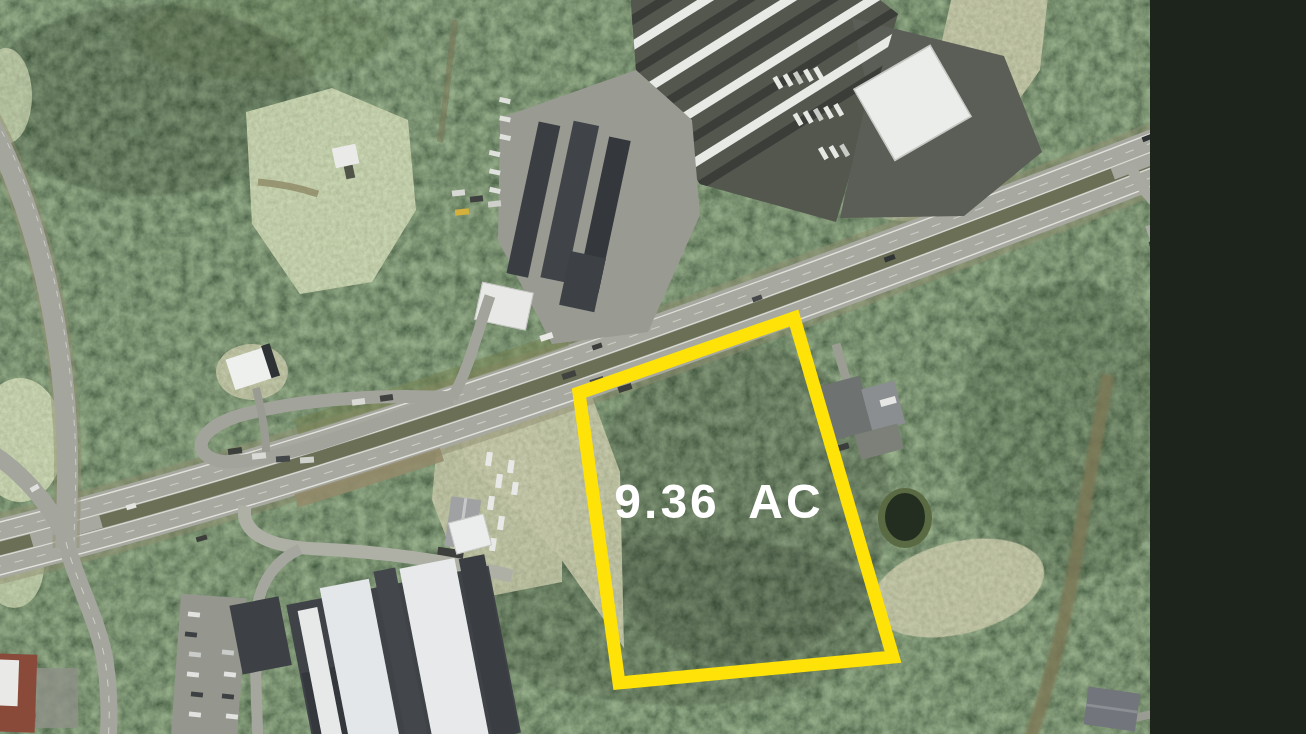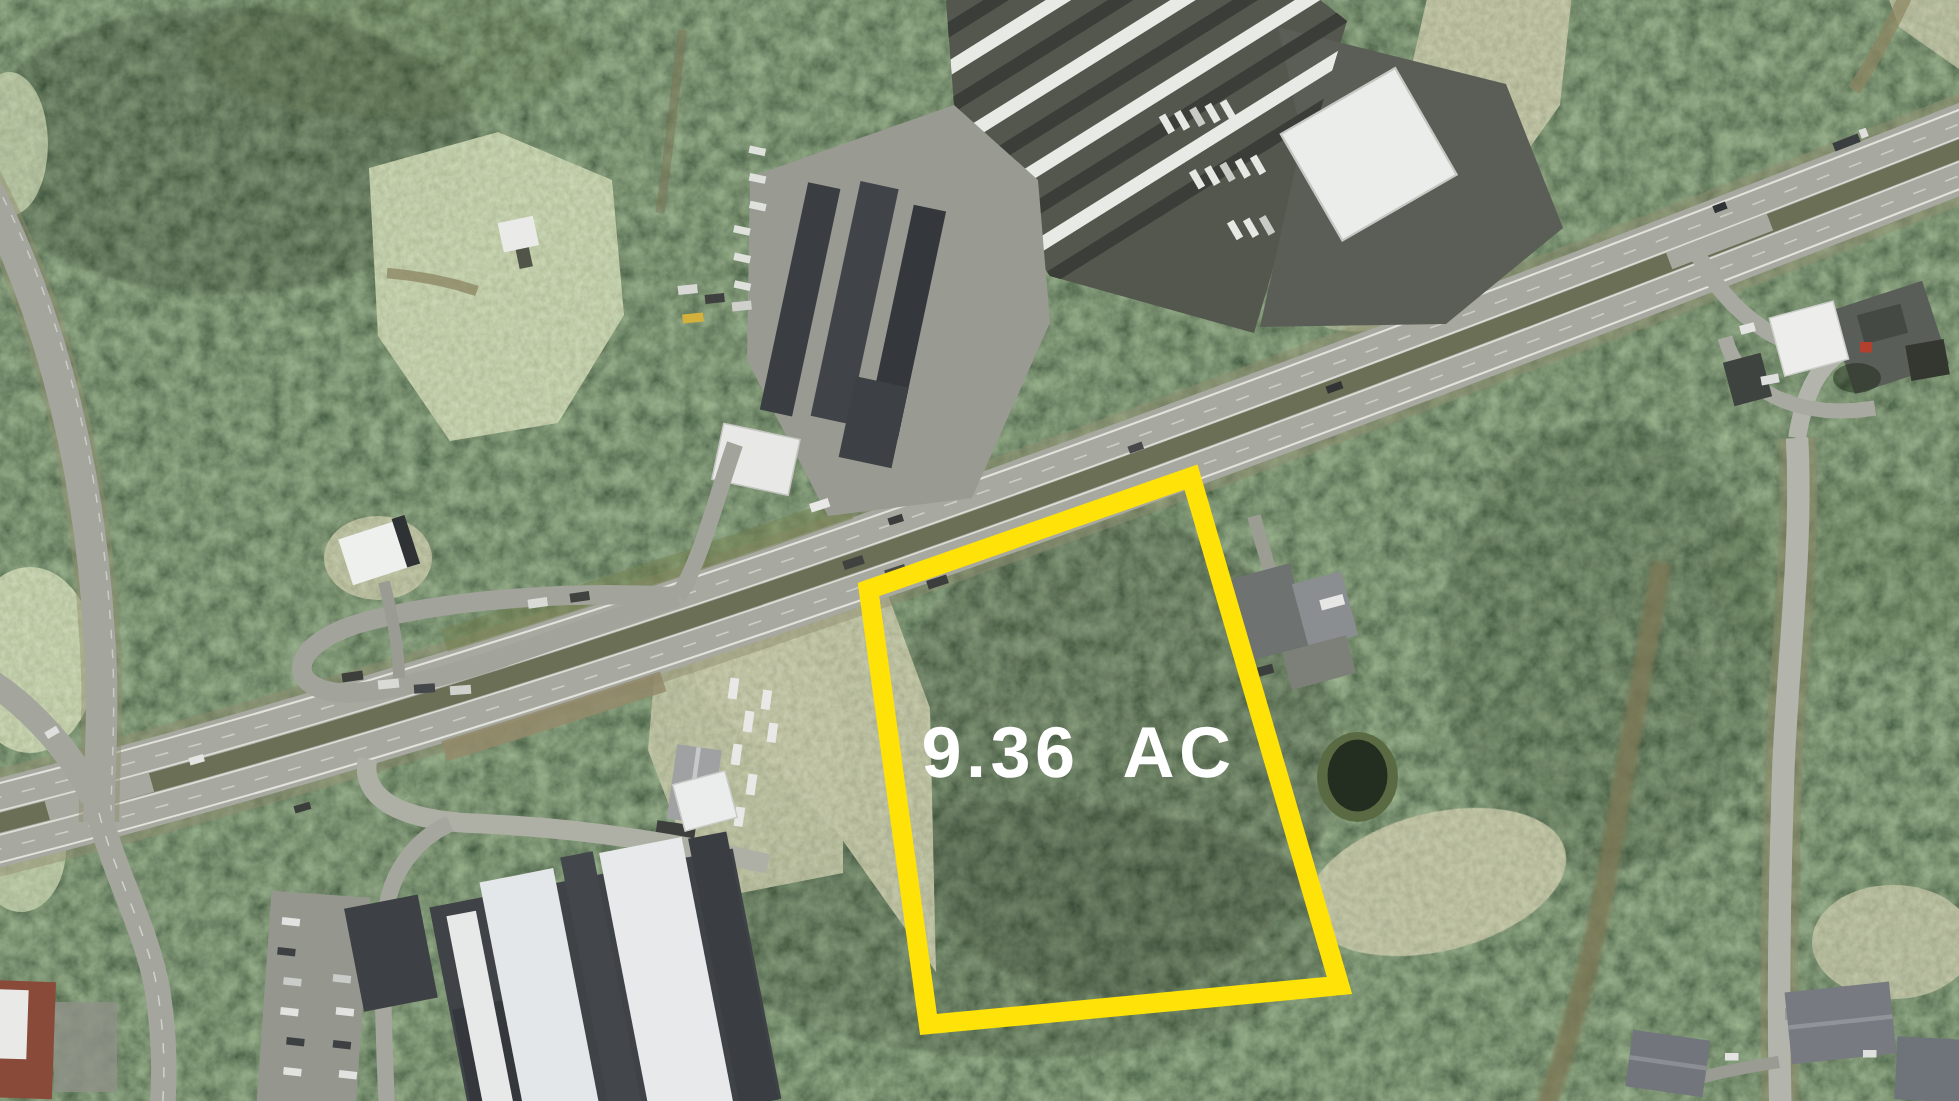--- a/index.html
+++ b/index.html
@@ -1,16 +1,16 @@
 <!DOCTYPE html>
 <html><head>
 <meta charset="utf-8">
 <style>
   html,body{margin:0;padding:0;background:#1d241b;}
-  .stage{position:relative;width:1306px;height:734px;overflow:hidden;background:#2c3a29;text-align:right;}
+  .stage{position:relative;width:1150px;height:734px;overflow:hidden;background:#2c3a29;text-align:right;}
   .stage svg{position:absolute;left:0;top:0;display:block;}
   .acreage{
     font-family:"Liberation Sans", sans-serif;
     font-weight:bold;
     font-size:48px;
     letter-spacing:3px;
     word-spacing:14px;
     paint-order:stroke;
   }
 </style>

